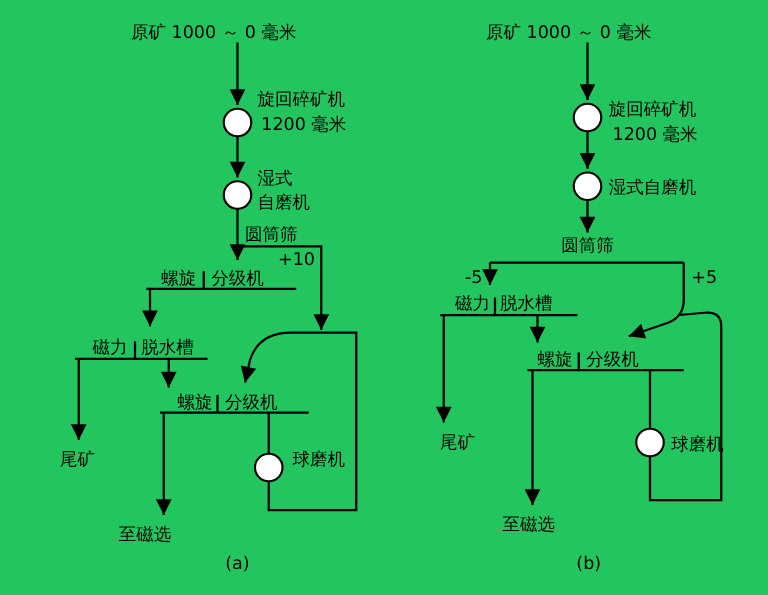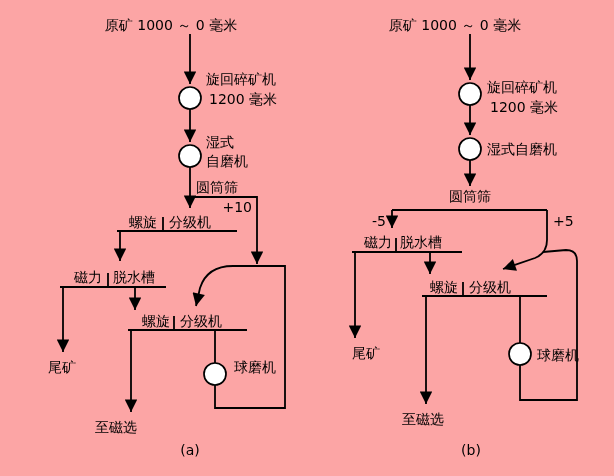--- a/index.html
+++ b/index.html
@@ -4,21 +4,21 @@
 <style>
   html, body {
     margin: 0;
     padding: 0;
     background: #ffffff;
   }
   .canvas {
     position: relative;
     width: 614px;
     height: 476px;
-    background: #fca5a5;
+    background: #22c55e;
     overflow: hidden;
     font-family: "DejaVu Sans", "Liberation Sans", sans-serif;
   }
   svg { position: absolute; left: 0; top: 0; }
   .flow {
     fill: none;
     stroke: #000000;
     stroke-width: 1.8;
   }
   .bar {

